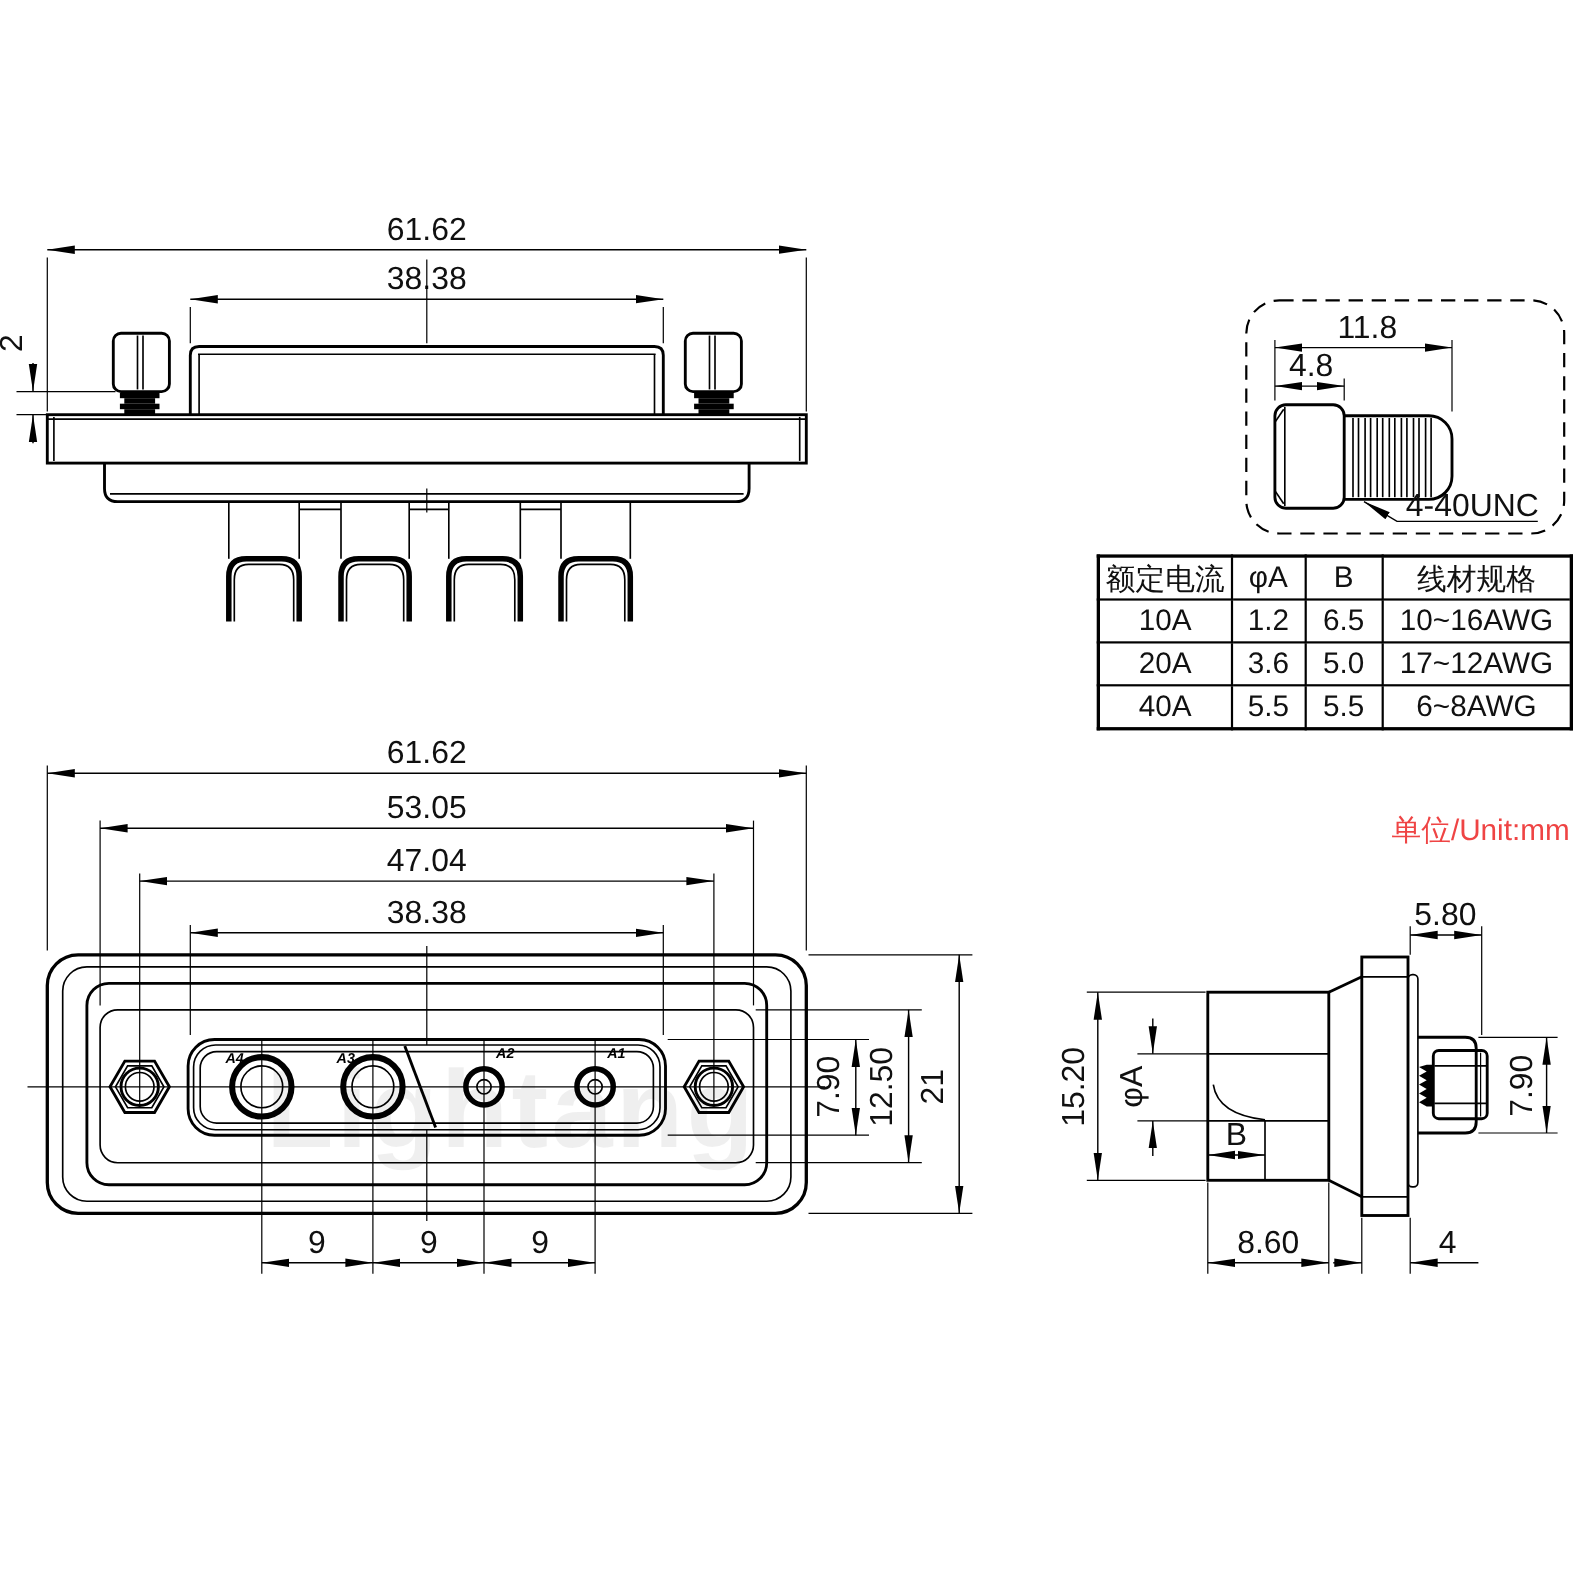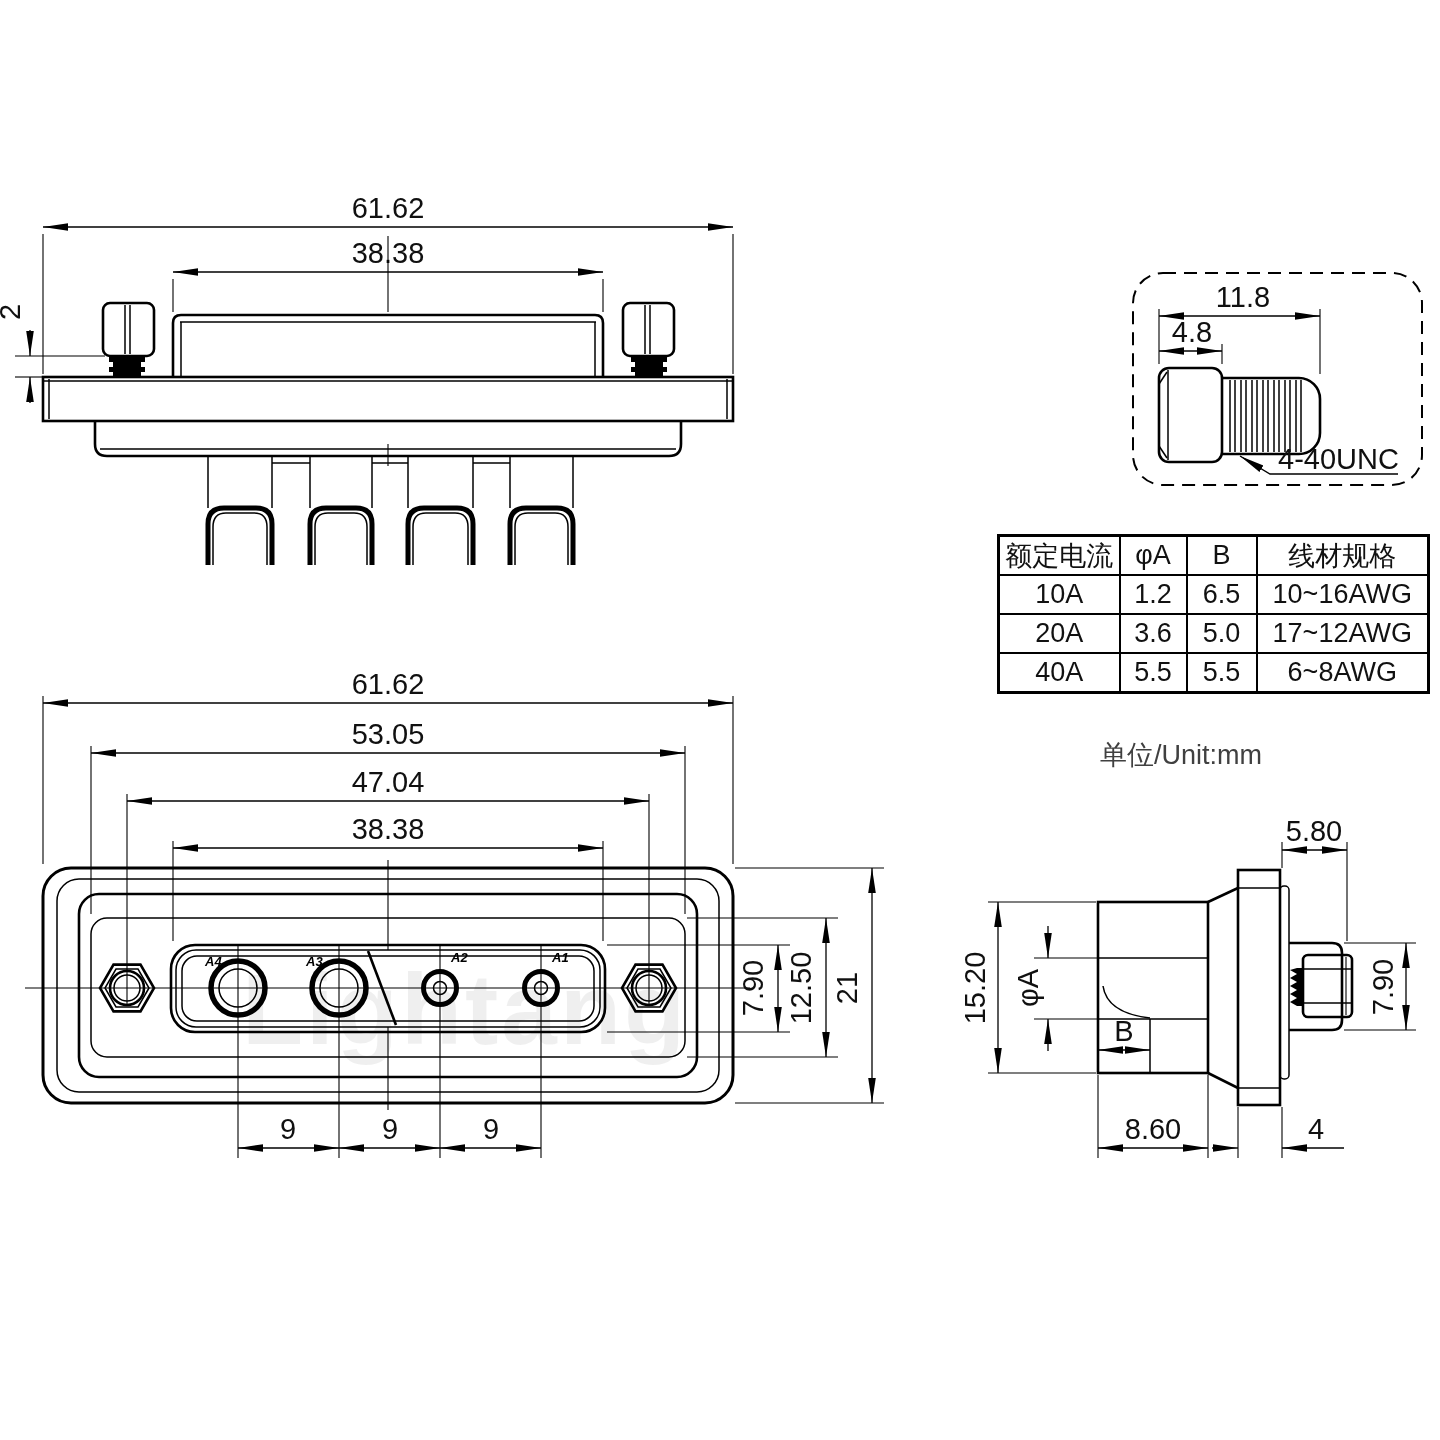--- a/index.html
+++ b/index.html
@@ -13,27 +13,27 @@
   .bold{fill:none;stroke:#000;stroke-width:5.5;}
   .bold2{fill:none;stroke:#000;stroke-width:5;}
   .dim {fill:none;stroke:#000;stroke-width:1.3;marker-start:url(#ah);marker-end:url(#ah);}
   .dime{fill:none;stroke:#000;stroke-width:1.3;marker-end:url(#ah);}
   .dims{fill:none;stroke:#000;stroke-width:1.3;marker-start:url(#ah);}
   .ext {fill:none;stroke:#000;stroke-width:1.1;}
   .dt  {font:29px "Liberation Sans",sans-serif;fill:#101010;}
   .ct  {font:italic 700 13px "Liberation Sans",sans-serif;fill:#000;}
   #watermark{position:absolute;left:242px;top:952px;font:700 100px "Liberation Sans",sans-serif;
              color:#000;opacity:0.06;letter-spacing:3px;}
-  #spec-table{position:absolute;left:997px;top:534px;border-collapse:collapse;
+  #spec-table{position:absolute;left:997px;top:504px;border-collapse:collapse;
               font:27px "Liberation Sans",sans-serif;color:#111;}
   #spec-table th,#spec-table td{border:2px solid #000;height:37px;text-align:center;
               font-weight:normal;padding:0 4px;}
   #spec-table{border:3px solid #000;}
-  #unit-note{position:absolute;left:1100px;top:737px;width:327px;
-             font:27px "Liberation Sans",sans-serif;color:#404040;}
+  #unit-note{position:absolute;left:1100px;top:737px;width:327px;text-align:right;
+             font:27px "Liberation Sans",sans-serif;color:#ef4444;}
 </style>
 </head>
 <body>
 
 <div class="canvas">
 
   <svg width="0" height="0" style="left:0;top:0">
     <defs>
       <marker id="ah" orient="auto-start-reverse" markerUnits="userSpaceOnUse" markerWidth="26" markerHeight="10" refX="25" refY="5">
         <path d="M0,1.2 L25,5 L0,8.8 Z" fill="#000"></path>

